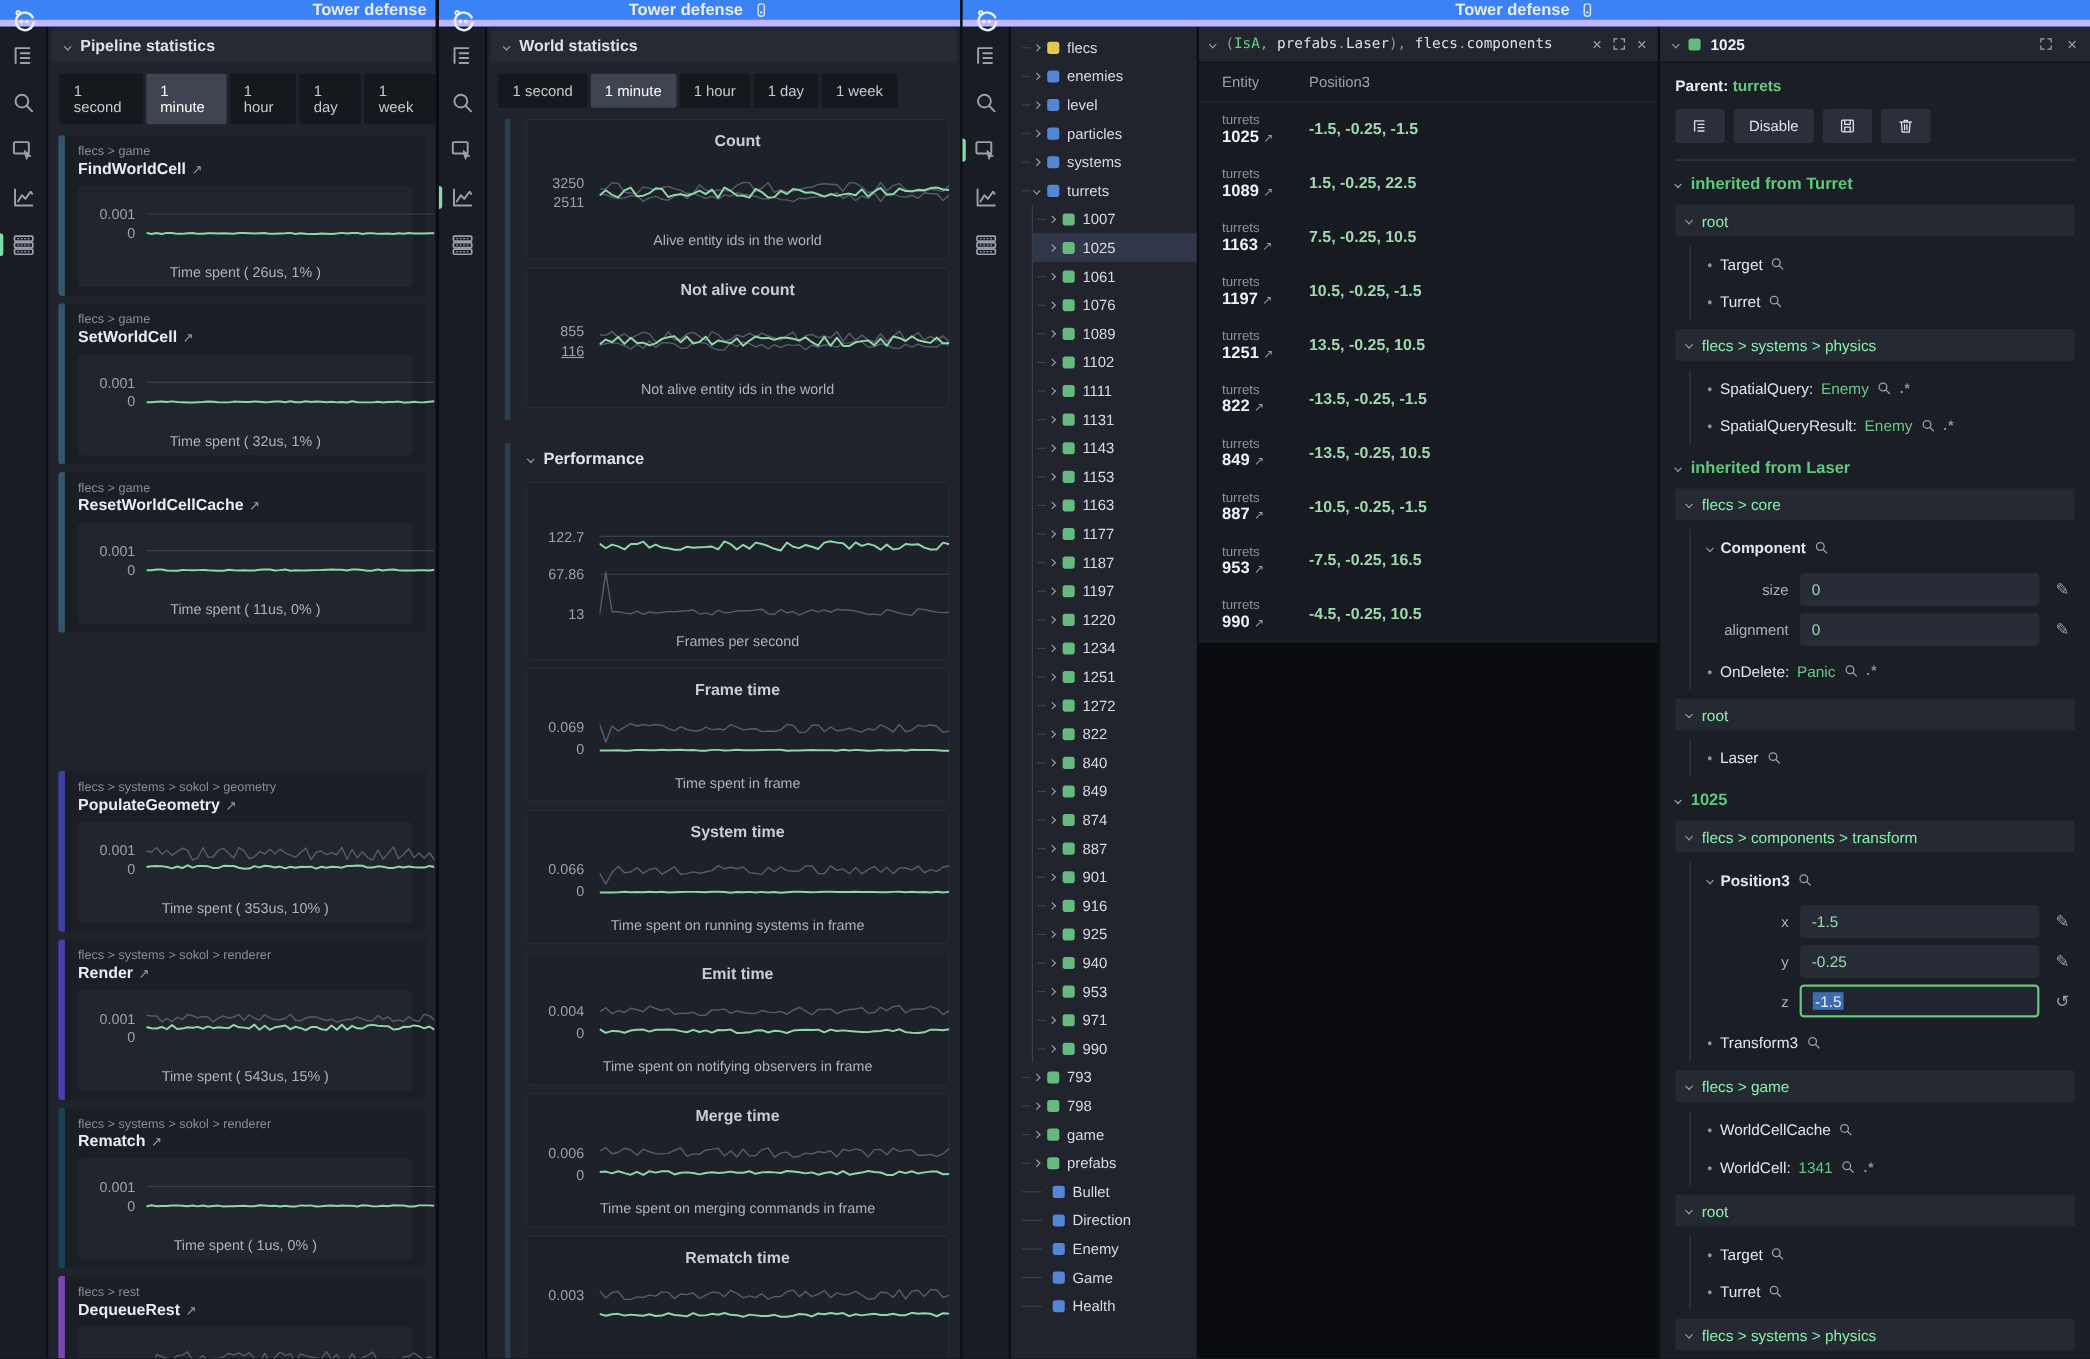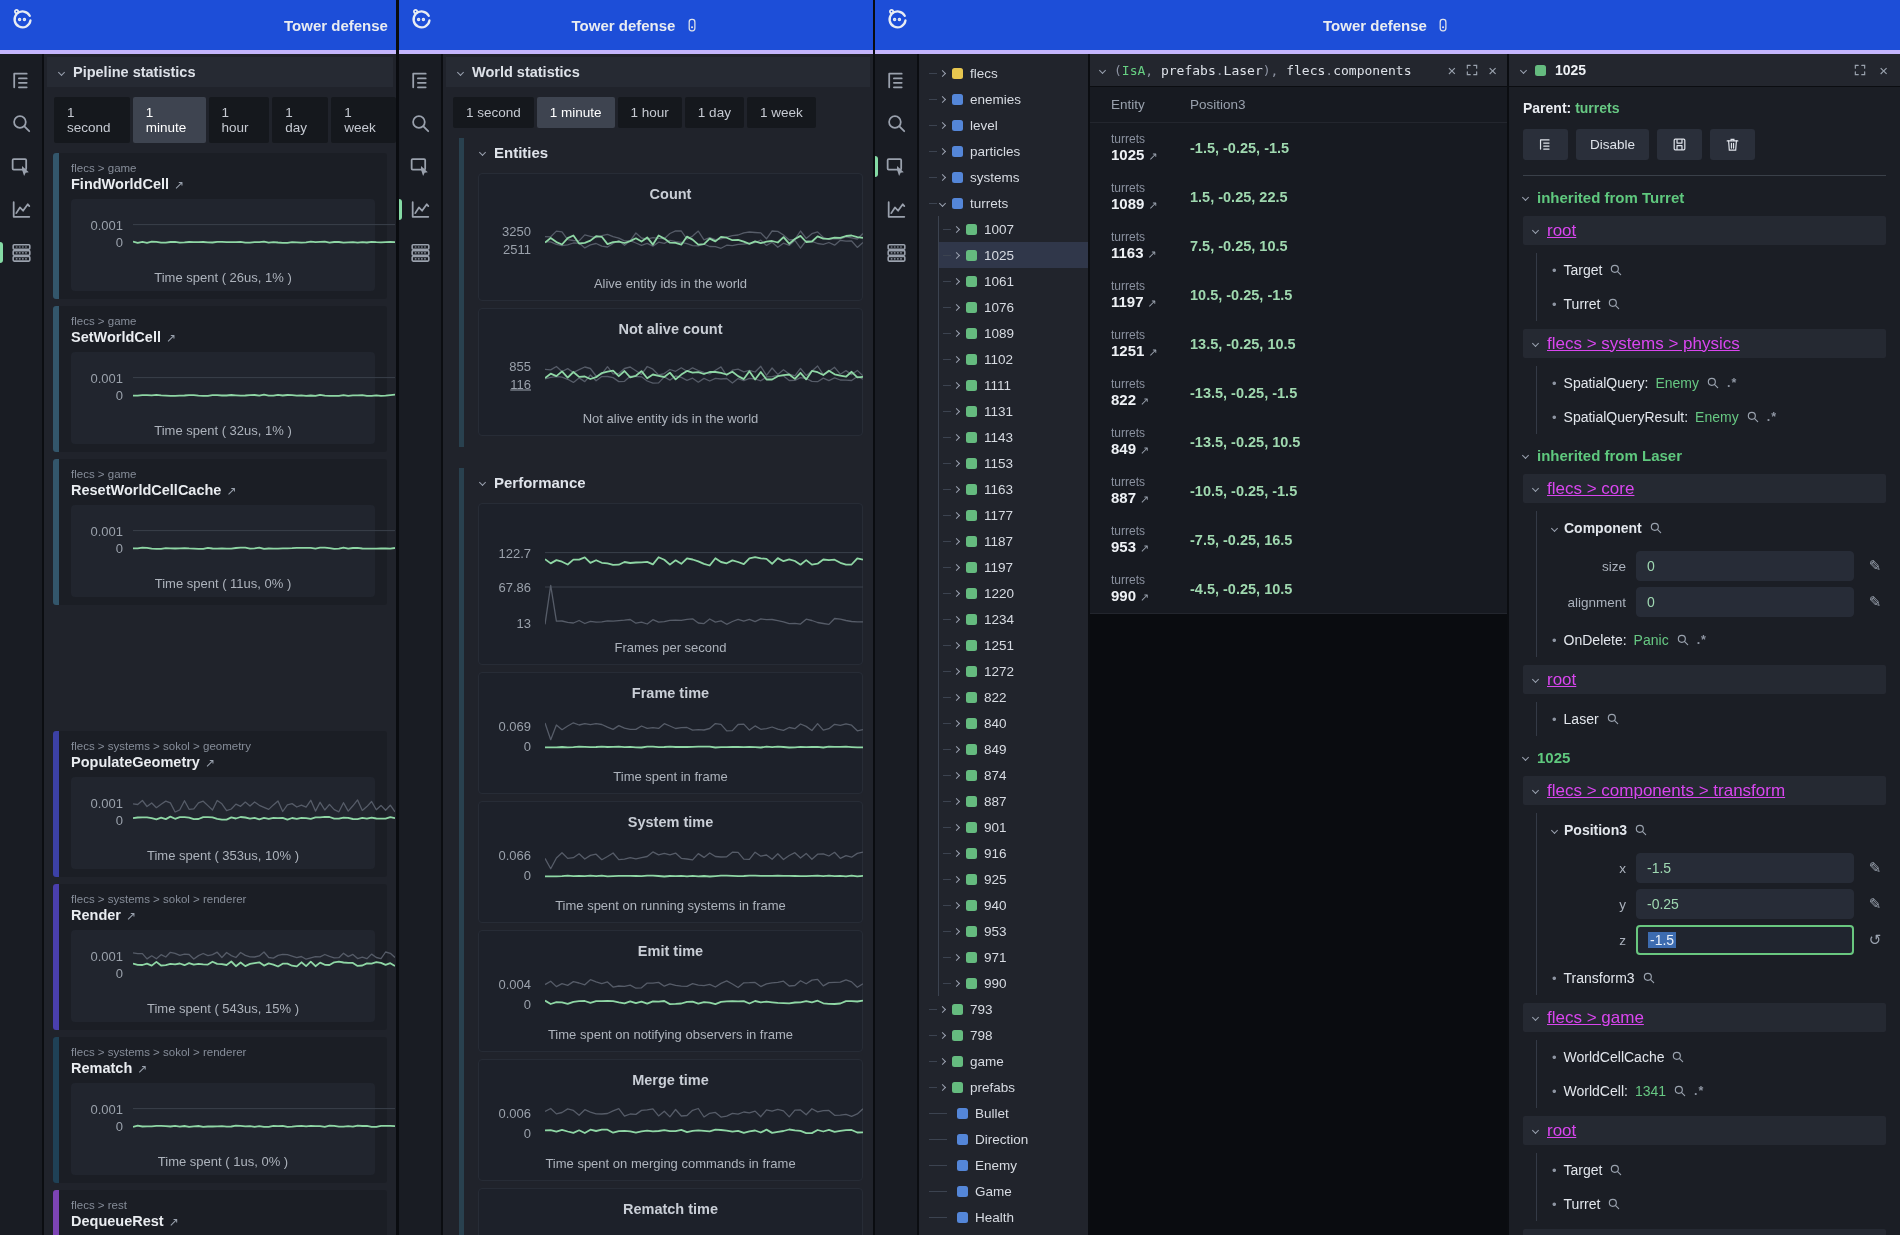--- a/index.html
+++ b/index.html
@@ -3,21 +3,21 @@
 <meta charset="utf-8">
 <style>
   * { margin:0; padding:0; box-sizing:border-box; }
   html,body { width:1900px; height:1235px; background:#0a0c10; font-family:"Liberation Sans",sans-serif; overflow:hidden; }
 
   .win { position:absolute; top:0; height:1235px; background:#20232b; overflow:hidden; display:flex; flex-direction:column; }
   #win1 { left:0; width:396px; }
   #win2 { left:399px; width:474px; }
   #win3 { left:875px; width:1025px; }
 
-  .win-header { height:54px; flex:none; background:#1d4ed8; border-bottom:4px solid #c4b5fd; position:relative; display:flex; align-items:center; }
+  .win-header { height:24px; flex:none; background:#3b82f6; border-bottom:6px solid #c4b5fd; position:relative; display:flex; align-items:center; }
   .logo { position:absolute; left:10px; top:7px; width:25px; height:25px; color:#e9edf3; }
   .win-title { position:absolute; left:50%; transform:translateX(-50%); display:flex; align-items:center; gap:8px; font-size:15px; font-weight:bold; color:#e9ecf1; white-space:nowrap; }
   #win1 .win-title { left:284px; transform:none; }
   .conn-ico { width:17px; height:17px; color:#dfe3ea; }
 
   .win-body { flex:1; display:flex; min-height:0; }
   .sidebar { width:44px; flex:none; background:#191c23; border-right:2px solid #0b0d11; padding-top:14px; display:flex; flex-direction:column; align-items:center; gap:18px; }
   .sb-icon { width:25px; height:25px; color:#9aa1ad; position:relative; }
   .sb-icon svg { width:100%; height:100%; }
   .sb-pill { position:absolute; left:-10px; top:2px; width:4px; height:21px; background:#85dba5; border-radius:0 3px 3px 0; }
@@ -88,21 +88,21 @@
   .iheader .title { font-size:14px; font-weight:bold; color:#eef1f5; }
   .iheader .right { margin-left:auto; display:flex; gap:12px; }
   .ibody { flex:1; overflow:hidden; padding:13px 14px 0 14px; }
   .parent-row { font-size:14px; font-weight:bold; color:#e9ecf1; }
   .ilink { color:#67c883; }
   .btnrow { display:flex; gap:8px; margin:13px 0 15px 0; }
   .ibtn { background:#2a2f3a; border-radius:3px; height:31px; min-width:45px; display:flex; align-items:center; justify-content:center; padding:0 14px; color:#dfe3ea; font-size:13.5px; cursor:pointer; }
   .ibtn svg { width:17px; height:17px; }
   .idivider { height:1px; background:#3a4049; }
   .isect-title { display:flex; align-items:center; gap:9px; color:#5fc87e; font-weight:bold; font-size:15px; margin:13px 0 10px 0; }
-  .igroup-h { background:#252932; border-radius:2px; height:29px; display:flex; align-items:center; gap:9px; padding:0 10px; color:#d946ef; font-size:17px; margin:8px 0;text-decoration:underline; }
+  .igroup-h { background:#252932; border-radius:2px; height:29px; display:flex; align-items:center; gap:9px; padding:0 10px; color:#86efac; font-size:14px; margin:8px 0; }
   .iitems { margin-left:13px; border-left:1px solid #343a46; }
   .iitem { min-height:34px; display:flex; align-items:center; gap:7px; padding-left:15px; font-size:14px; color:#e2e6ec; }
   .bullet { color:#8e95a2; font-size:13px; }
   .mag { color:#9aa2ae; display:inline-flex; }
   .mag svg { width:14px; height:14px; }
   .pair { color:#8e95a2; font-size:12.5px; font-weight:bold; letter-spacing:1px; }
   .fieldrow { display:flex; align-items:center; gap:10px; margin:6px 0 6px 15px; }
   .flabel { width:74px; text-align:right; color:#aab1bc; font-size:13.5px; flex:none; }
   .finput { flex:1; min-width:0; height:30px; background:#272c37; border-radius:4px; display:flex; align-items:center; padding:0 10px; color:#9fd8b2; font-size:14px; border:1px solid #272c37; }
   .finput.focused { border:2px solid #69c77f; background:#20252f; }
@@ -339,24 +339,20 @@
       </div>
       <div class="tabs">
           <span class="tab">1 second</span>
           <span class="tab active">1 minute</span>
           <span class="tab">1 hour</span>
           <span class="tab">1 day</span>
           <span class="tab">1 week</span>
         </div>
       <div class="cards" style="padding-right:10px;">
           <div class="sect">
-            <div class="sect-title">
-              <span class="chev sm"></span>
-              <span>Entities</span>
-            </div>
             <div class="card2" style="height: 128px;">
               <div class="c2title">Count</div>
               <span class="yl" style="top: 56.64px;">3250</span>
               <span class="yl" style="top: 75.36px;">2511</span>
               <div class="spark">
                 <svg width="318" height="52" viewBox="0 0 318 52">
                   <polyline points="0.0,22.7 5.7,22.8 11.4,17.1 17.0,17.8 22.7,25.7 28.4,26.5 34.1,26.9 39.8,20.9 45.4,22.3 51.1,23.6 56.8,21.7 62.5,20.4 68.1,22.6 73.8,24.1 79.5,26.9 85.2,26.8 90.9,19.0 96.5,24.0 102.2,25.1 107.9,23.7 113.6,24.3 119.3,24.7 124.9,19.5 130.6,16.9 136.3,17.0 142.0,25.2 147.6,22.1 153.3,17.1 159.0,25.8 164.7,23.7 170.4,25.7 176.0,24.8 181.7,23.2 187.4,21.7 193.1,21.0 198.8,18.8 204.4,18.0 210.1,18.5 215.8,18.9 221.5,24.8 227.1,17.0 232.8,17.4 238.5,21.0 244.2,26.0 249.9,25.3 255.5,17.0 261.2,24.4 266.9,19.7 272.6,17.9 278.3,23.4 283.9,25.4 289.6,24.7 295.3,24.9 301.0,22.8 306.6,23.8 312.3,25.0 318.0,19.5" fill="none" stroke="#565c68" stroke-width="1.3" stroke-linejoin="round"></polyline>
                   <polyline points="0.0,27.9 5.7,27.9 11.4,30.4 17.0,31.6 22.7,30.9 28.4,29.0 34.1,29.1 39.8,33.9 45.4,30.9 51.1,29.5 56.8,32.2 62.5,33.0 68.1,29.5 73.8,26.5 79.5,31.3 85.2,26.7 90.9,29.0 96.5,31.3 102.2,29.4 107.9,32.1 113.6,28.2 119.3,29.4 124.9,26.4 130.6,27.6 136.3,28.3 142.0,29.6 147.6,31.6 153.3,31.8 159.0,30.2 164.7,32.5 170.4,32.7 176.0,34.3 181.7,31.2 187.4,31.7 193.1,30.3 198.8,30.0 204.4,29.4 210.1,28.5 215.8,26.2 221.5,31.4 227.1,28.3 232.8,33.3 238.5,29.2 244.2,31.4 249.9,26.3 255.5,34.2 261.2,26.7 266.9,27.3 272.6,29.5 278.3,30.3 283.9,28.5 289.6,31.2 295.3,26.3 301.0,27.1 306.6,27.0 312.3,33.4 318.0,28.4" fill="none" stroke="#565c68" stroke-width="1.3" stroke-linejoin="round"></polyline>
                   <polyline points="0.0,28.6 5.7,24.0 11.4,28.1 17.0,30.5 22.7,24.1 28.4,21.5 34.1,29.5 39.8,28.9 45.4,26.6 51.1,22.2 56.8,22.8 62.5,30.1 68.1,28.2 73.8,27.6 79.5,29.0 85.2,27.1 90.9,24.3 96.5,27.5 102.2,23.4 107.9,30.6 113.6,21.5 119.3,24.6 124.9,28.7 130.6,28.9 136.3,30.7 142.0,22.6 147.6,25.6 153.3,30.6 159.0,30.2 164.7,24.6 170.4,27.4 176.0,22.9 181.7,23.7 187.4,26.2 193.1,25.8 198.8,27.6 204.4,29.8 210.1,27.4 215.8,29.1 221.5,27.7 227.1,27.0 232.8,28.5 238.5,23.1 244.2,29.7 249.9,25.0 255.5,21.9 261.2,28.0 266.9,27.5 272.6,22.4 278.3,24.7 283.9,24.9 289.6,23.6 295.3,23.9 301.0,22.0 306.6,21.5 312.3,23.2 318.0,23.8" fill="none" stroke="#8fd7a5" stroke-width="1.8" stroke-linejoin="round"></polyline>
                 </svg>

